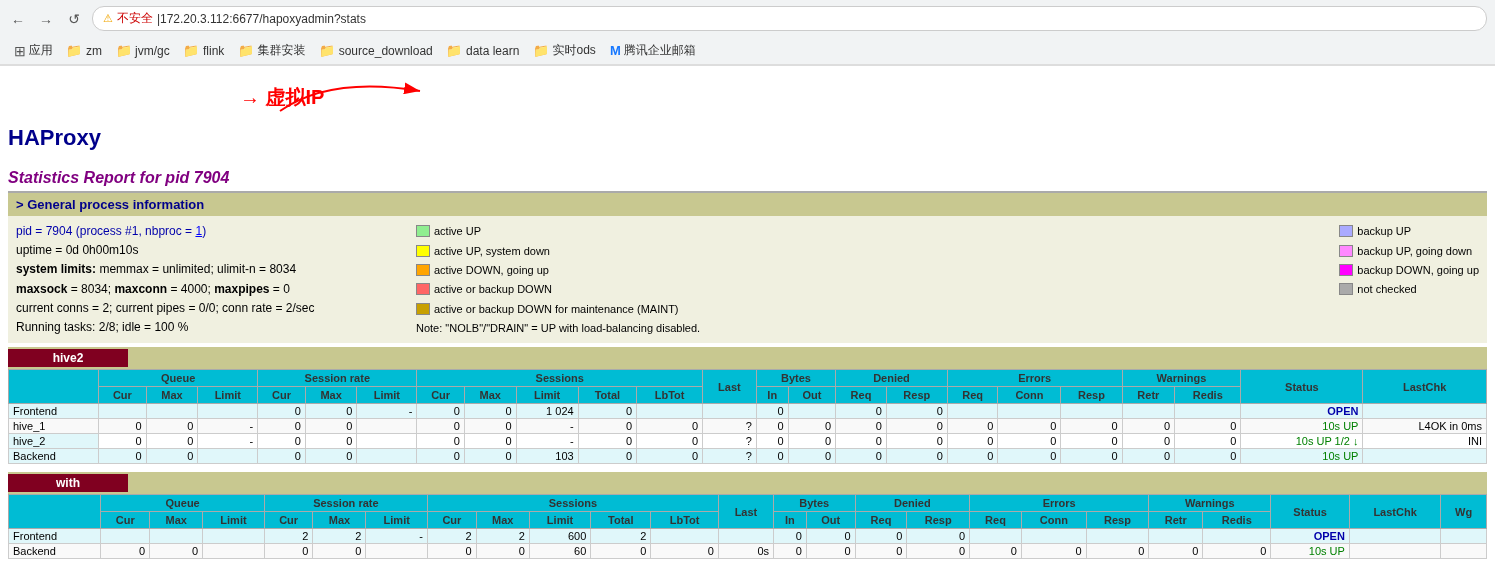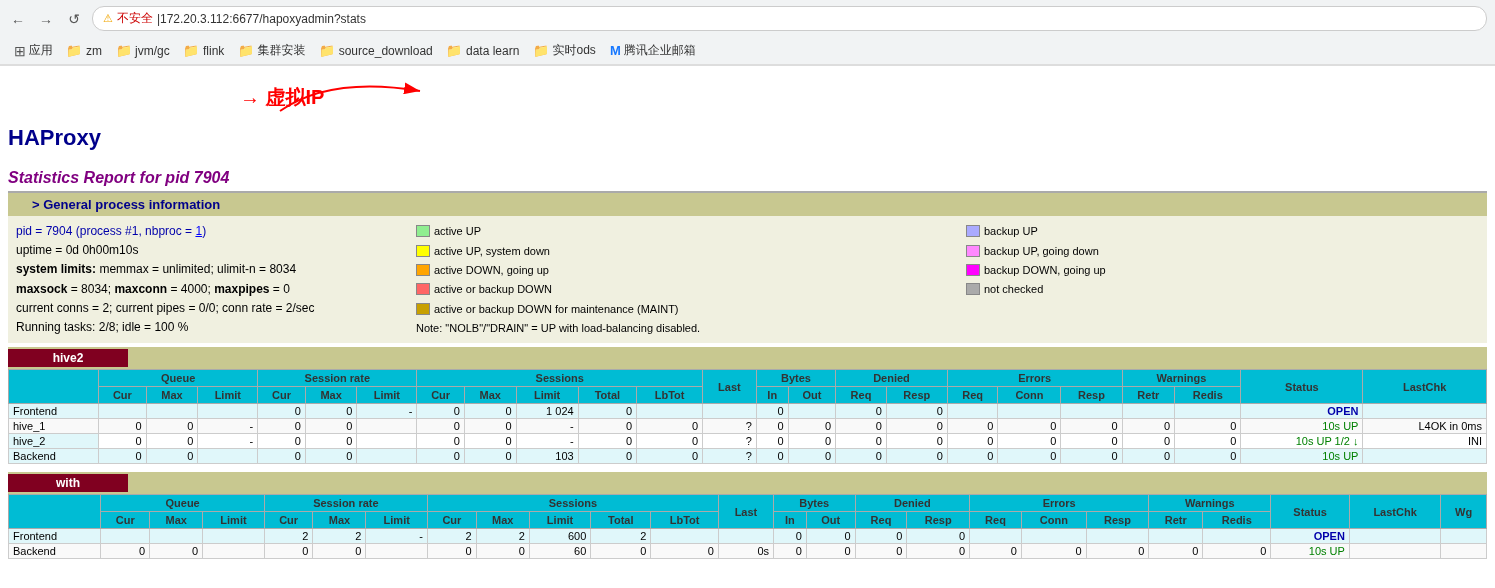--- a/index.html
+++ b/index.html
@@ -16,28 +16,28 @@
 
     .bookmarks-bar { display: flex; align-items: center; padding: 3px 8px; gap: 2px; background: #f1f3f4; border-bottom: 1px solid #ddd; }
     .bookmark-item { display: flex; align-items: center; gap: 3px; padding: 2px 6px; border-radius: 3px; cursor: pointer; font-size: 12px; color: #333; white-space: nowrap; }
     .bookmark-folder-icon { color: #f5c542; font-size: 13px; }
     .apps-icon { color: #555; font-size: 14px; }
 
     
     .haproxy-content { padding: 4px 8px; }
     .haproxy-title { color: #00008b; font-size: 22px; font-weight: bold; margin-bottom: 2px; }
     .stats-title { color: purple; font-size: 16px; font-style: italic; font-weight: bold; margin-bottom: 4px; margin-top: 18px; }
-    .section-header { background: #c8c890; padding: 4px 24px; color: #00008b; font-size: 13px; font-weight: bold; border-top: 2px solid #aaa; }
+    .section-header { background: #c8c890; padding: 4px 8px; color: #00008b; font-size: 13px; font-weight: bold; border-top: 2px solid #aaa; }
 
     .general-info { display: flex; padding: 6px 8px; background: #f0f0e0; gap: 20px; }
     .general-left { flex: 0 0 380px; font-size: 12px; line-height: 1.6; }
     .general-left .pid-line { color: #00a; }
     .general-left .pid-link { color: blue; text-decoration: underline; cursor: pointer; }
     .general-left strong { font-weight: bold; }
-    .legend-area { flex: 1; display: grid; grid-template-columns: 1fr 1fr; gap: 1px 37px; font-size: 11px; }
+    .legend-area { flex: 1; display: grid; grid-template-columns: 1fr; gap: 1px 37px; font-size: 11px; }
     .legend-item { display: flex; align-items: center; gap: 4px; white-space: nowrap; }
     .legend-box { width: 14px; height: 12px; display: inline-block; border: 1px solid #888; }
 
     
     .service-section { margin-top: 4px; }
     .service-name-bar { background: #800020; color: white; font-weight: bold; font-size: 12px; padding: 2px 24px; display: inline-block; min-width: 120px; text-align: center; }
     
     .haproxy-table { width: 100%; border-collapse: collapse; font-size: 11px; }
     .haproxy-table th { background: #00bcd4; color: #333; padding: 2px 4px; border: 1px solid #aaa; text-align: center; font-weight: bold; }
     .haproxy-table td { padding: 1px 4px; border: 1px solid #ccc; text-align: right; background: #fff; }

